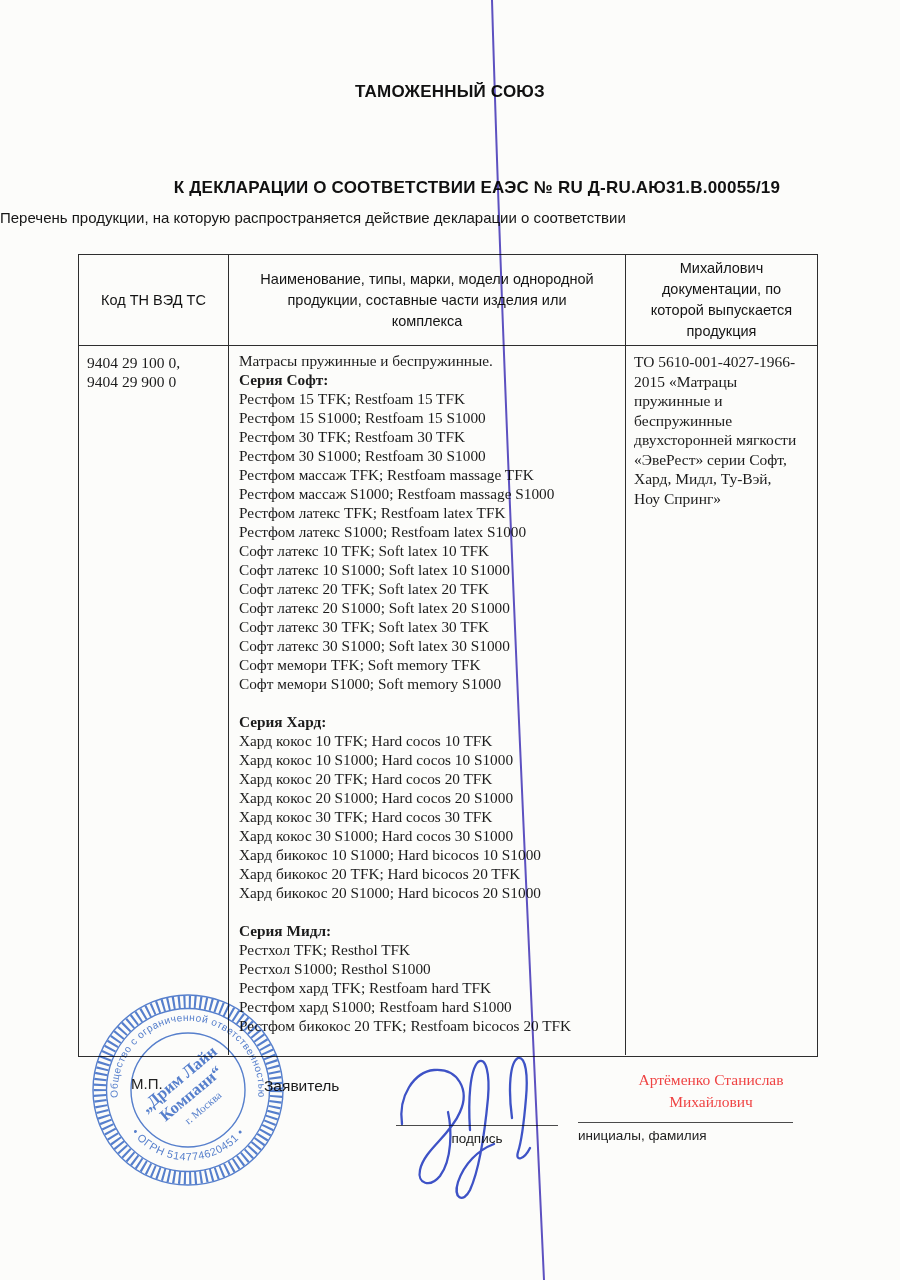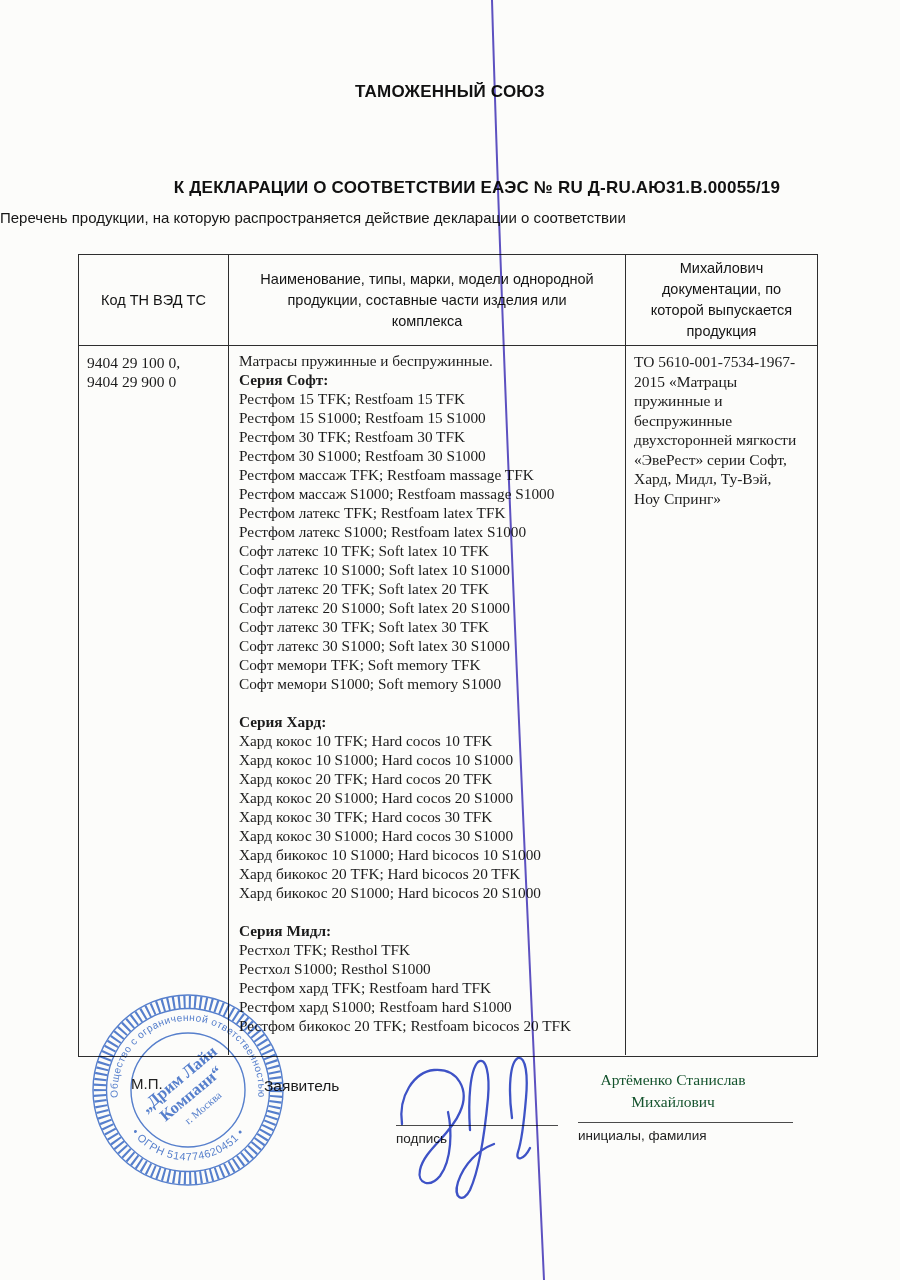--- a/index.html
+++ b/index.html
@@ -31,22 +31,22 @@
   .c3{flex:1;box-sizing:border-box;}
   .b1{padding:7px 4px 0 8px;font-size:15.5px;line-height:19px;}
   .b2{padding:5px 0 0 10px;font-size:15.3px;line-height:19px;white-space:nowrap;}
   .b3{padding:6px 4px 0 8px;font-size:15.5px;line-height:19.5px;}
   .tline{min-height:19px;}
   .tline.b{font-weight:bold;}
   
   .mp{position:absolute;left:131px;top:1075px;font-family:"Liberation Sans",sans-serif;font-size:15px;color:#222;}
   .applicant{position:absolute;left:264px;top:1077px;font-family:"Liberation Sans",sans-serif;font-size:15.5px;color:#1a1a1a;}
   .sig-line{position:absolute;left:396px;top:1125px;width:162px;border-top:1.5px solid #4a4a4a;}
-  .sig-caption{position:absolute;left:396px;top:1131px;width:162px;text-align:left;font-family:"Liberation Sans",sans-serif;font-size:13.5px;color:#222;}
-  .name-block{position:absolute;left:566px;top:1069px;width:214px;text-align:center;font-size:15.5px;line-height:22px;color:#14532d;}
+  .sig-caption{position:absolute;left:396px;top:1131px;width:162px;text-align:center;font-family:"Liberation Sans",sans-serif;font-size:13.5px;color:#222;}
+  .name-block{position:absolute;left:604px;top:1069px;width:214px;text-align:center;font-size:15.5px;line-height:22px;color:#ef4444;}
   .name-line{position:absolute;left:578px;top:1122px;width:215px;border-top:1.5px solid #4a4a4a;}
   .name-caption{position:absolute;left:578px;top:1128px;width:215px;font-family:"Liberation Sans",sans-serif;font-size:13.5px;color:#222;}
   
   .stamp{position:absolute;left:88px;top:990px;width:200px;height:200px;mix-blend-mode:multiply;opacity:.88;}
   .st{stroke:var(--stamp-blue);fill:none;}
   .stf{fill:var(--stamp-blue);}
   
   .ink-overlay{position:absolute;left:0;top:0;width:900px;height:1280px;pointer-events:none;mix-blend-mode:multiply;}
   .pen{stroke:var(--pen-blue);fill:none;}
   .sig{stroke:var(--sig-blue);fill:none;}
@@ -114,21 +114,21 @@
           <div class="tline">Хард бикокос 20 S1000; Hard bicocos 20 S1000</div>
           <div class="tline">&nbsp;</div>
           <div class="tline b">Серия Мидл:</div>
           <div class="tline">Рестхол TFK; Resthol TFK</div>
           <div class="tline">Рестхол S1000; Resthol S1000</div>
           <div class="tline">Рестфом хард TFK; Restfoam hard TFK</div>
           <div class="tline">Рестфом хард S1000; Restfoam hard S1000</div>
           <div class="tline">Рестфом бикокос 20 TFK; Restfoam bicocos 20 TFK</div>
         </div>
       <div class="c3 b3">
-          <div class="tline">ТО 5610-001-7534-1967-</div>
+          <div class="tline">ТО 5610-001-4027-1966-</div>
           <div class="tline">2015 «Матрацы</div>
           <div class="tline">пружинные и</div>
           <div class="tline">беспружинные</div>
           <div class="tline">двухсторонней мягкости</div>
           <div class="tline">«ЭвеРест» серии Софт,</div>
           <div class="tline">Хард, Мидл, Ту-Вэй,</div>
           <div class="tline">Ноу Спринг»</div>
         </div>
     </div>
   </div>

